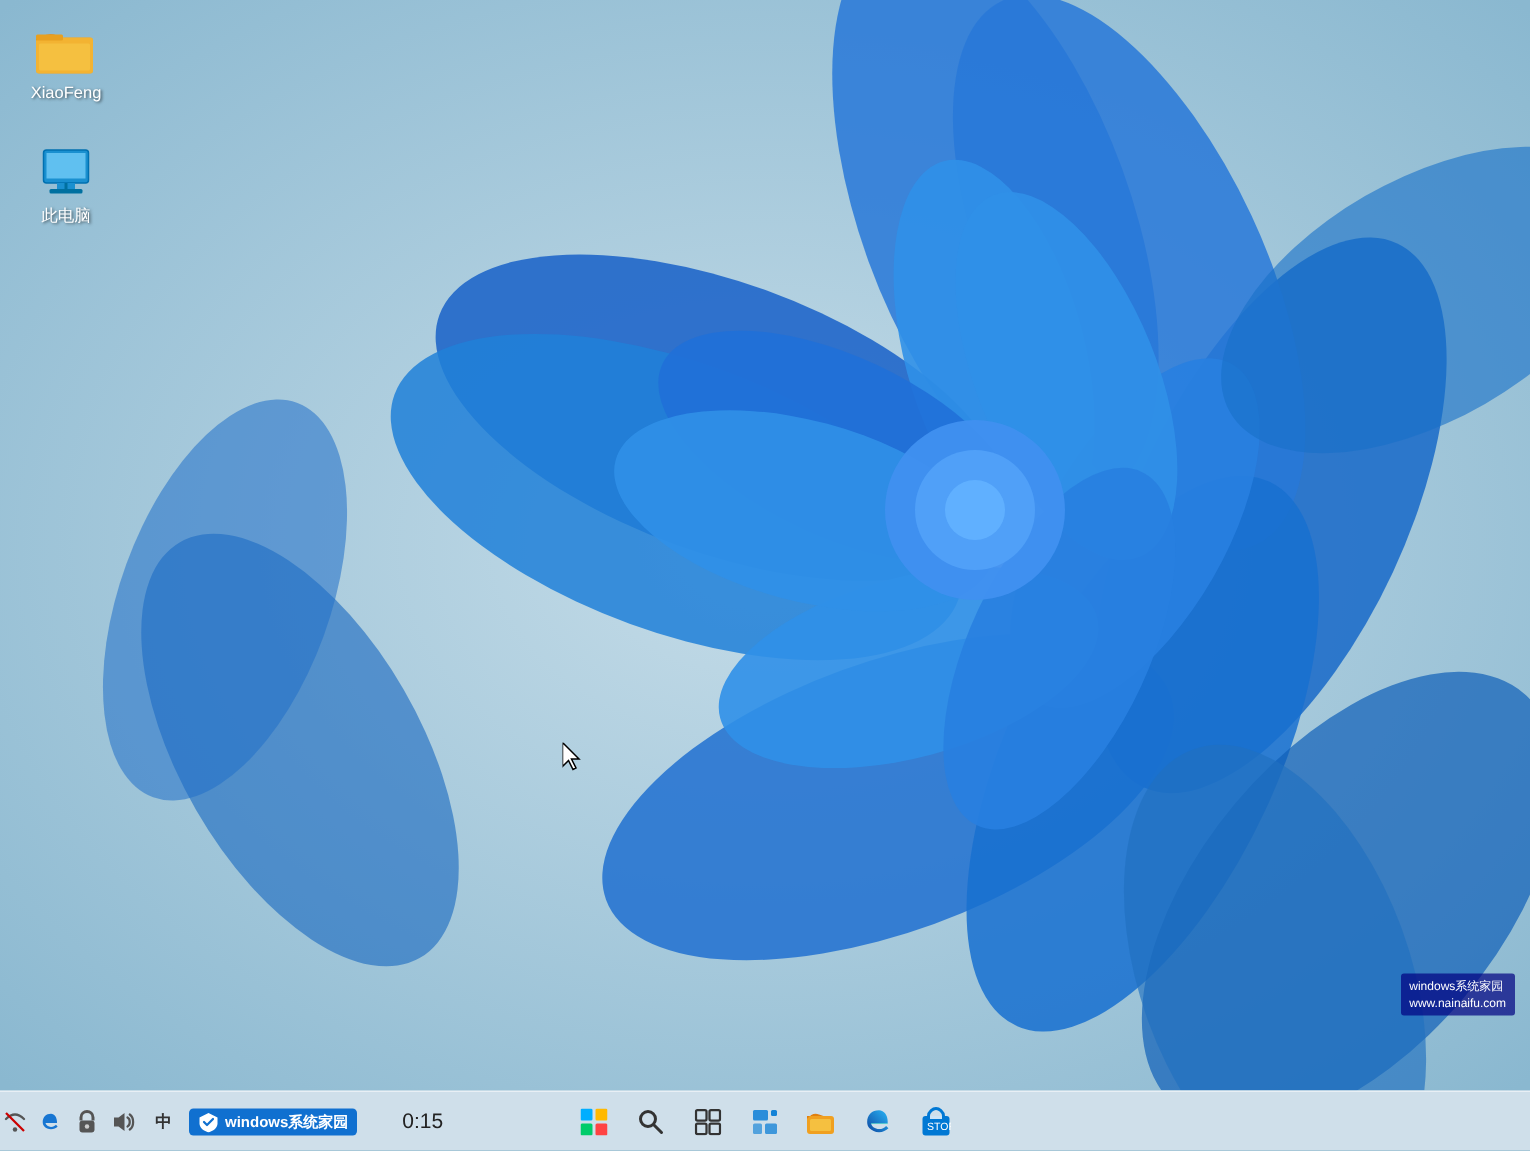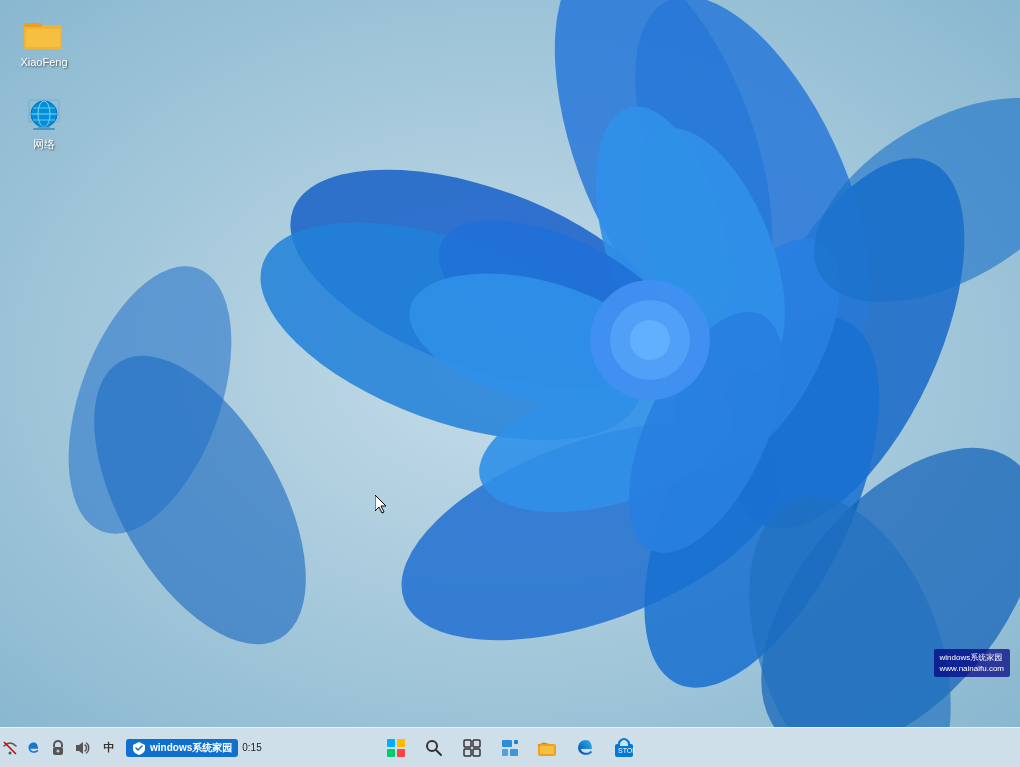--- a/index.html
+++ b/index.html
@@ -115,25 +115,26 @@
       height: 20px;
       display: flex;
       align-items: center;
       justify-content: center;
       cursor: pointer;
       font-size: 14px;
       color: #333;
     }
 
     #clock {
-      font-size: 10px;
+      font-size: 14px;
       color: #222;
       text-align: right;
       line-height: 1.3;
       margin-right: 4px;
+      margin-left: 26px;
     }
 
     
     #watermark {
       position: absolute;
       bottom: 50px;
       right: 10px;
       background: rgba(0,0,128,0.7);
       color: white;
       font-size: 9px;
@@ -211,38 +212,34 @@
           <rect x="0" y="8" width="38" height="24" rx="2" fill="#f0a020"></rect>
           <rect x="0" y="8" width="38" height="24" rx="2" fill="#f5c040" opacity="0.6"></rect>
           <rect x="2" y="12" width="34" height="18" rx="1" fill="#f5c040"></rect>
           <path d="M0 10 Q5 5 12 6 L18 8 H0Z" fill="#e08010"></path>
           <rect x="0" y="6" width="18" height="4" rx="1" fill="#e8a020"></rect>
         </svg>
       </div>
       <span class="icon-label">XiaoFeng</span>
     </div>
 
-
     <div class="desktop-icon">
       <div class="icon-img">
         <svg width="38" height="36" viewBox="0 0 38 36">
-
-          <circle cx="19" cy="16" r="13" fill="#0090d8" stroke="#0070b0" stroke-width="1"></circle>
-          <ellipse cx="19" cy="16" rx="6" ry="13" fill="none" stroke="#80d0f8" stroke-width="1"></ellipse>
-          <line x1="6" y1="16" x2="32" y2="16" stroke="#80d0f8" stroke-width="1"></line>
-          <line x1="8" y1="10" x2="30" y2="10" stroke="#80d0f8" stroke-width="0.8"></line>
-          <line x1="8" y1="22" x2="30" y2="22" stroke="#80d0f8" stroke-width="0.8"></line>
-
-          <rect x="4" y="2" width="30" height="22" rx="2" fill="none" stroke="#1a90d0" stroke-width="1" opacity="0.3"></rect>
-          <rect x="13" y="27" width="12" height="3" fill="#1a90d0" opacity="0.5"></rect>
-          <rect x="8" y="30" width="22" height="2" rx="1" fill="#0070a0" opacity="0.5"></rect>
+          <rect x="4" y="2" width="30" height="22" rx="2" fill="#1a90d0" stroke="#0070b0" stroke-width="1"></rect>
+          <rect x="6" y="4" width="26" height="17" fill="#60c0f0"></rect>
+          <rect x="13" y="24" width="12" height="4" fill="#1a90d0"></rect>
+          <rect x="8" y="28" width="22" height="3" rx="1" fill="#0070a0"></rect>
+
+          <line x1="19" y1="24" x2="19" y2="28" stroke="#0070a0" stroke-width="2"></line>
         </svg>
       </div>
-      <span class="icon-label">网络</span>
-    </div>
+      <span class="icon-label">此电脑</span>
+    </div>
+
 
 
 
 
   </div>
 
   <div id="cursor">
     <svg width="14" height="20" viewBox="0 0 14 20">
       <path d="M0 0 L0 16 L4 12 L7 18 L9 17 L6 11 L11 11 Z" fill="white" stroke="black" stroke-width="1"></path>
     </svg>

